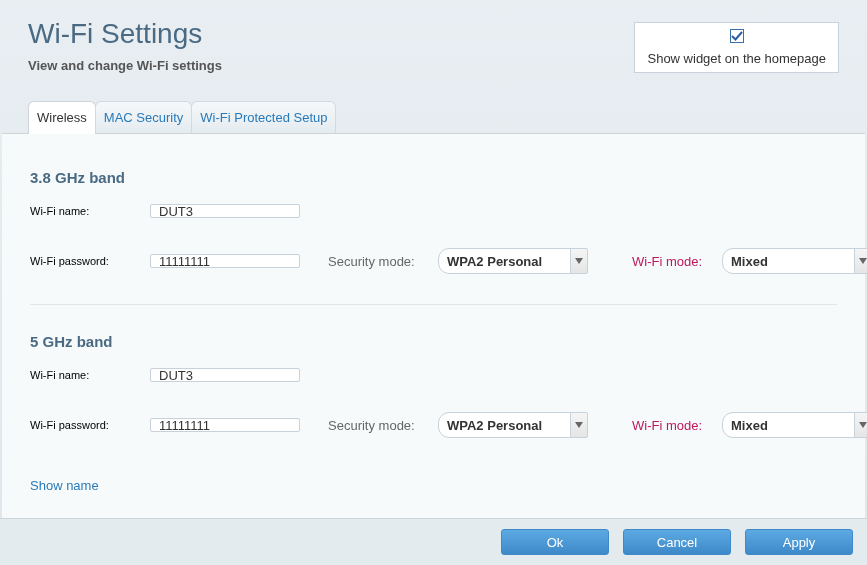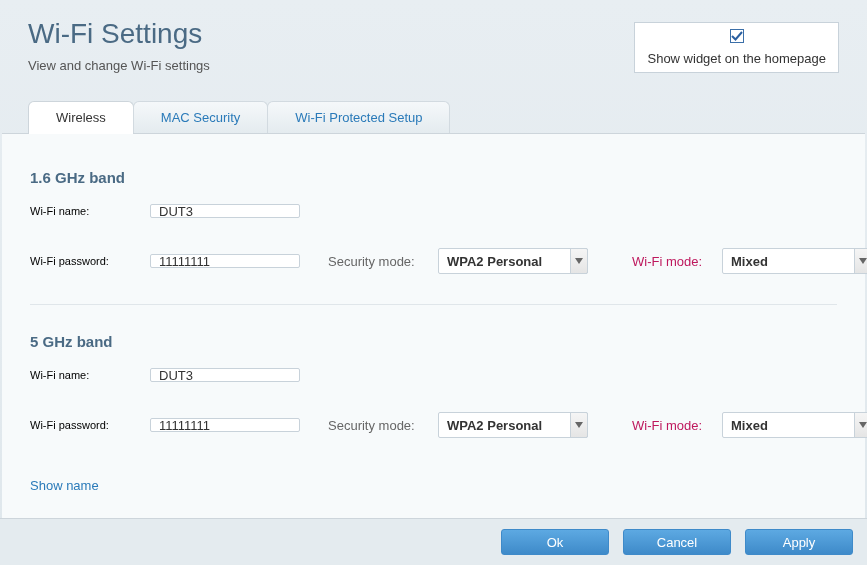--- a/index.html
+++ b/index.html
@@ -28,20 +28,21 @@
     .title-block { display: flex; flex-direction: column; }
     .page-title {
       font-size: 28px;
       font-weight: 400;
       color: #4a6a84;
       margin-bottom: 8px;
     }
     .page-subtitle {
       font-size: 13px;
       color: #555;
+      font-weight: bold;
     }
     .widget-toggle {
       background: #fff;
       border: 1px solid #c8d2da;
       padding: 6px 12px;
       display: flex;
       align-items: center;
       gap: 8px;
       font-size: 13px;
       color: #333;
@@ -59,21 +60,21 @@
       cursor: pointer;
     }
     .checkbox svg { width: 12px; height: 12px; }
     .tabs {
       display: flex;
       margin: 18px 28px 0 28px;
       position: relative;
       z-index: 2;
     }
     .tab {
-      padding: 8px 27px;
+      padding: 8px 8px;
       font-size: 13px;
       cursor: pointer;
       border-top-left-radius: 6px;
       border-top-right-radius: 6px;
       position: relative;
       text-align: right;
     }
     .tab.active {
       background: #fff;
       color: #333;
@@ -140,21 +141,21 @@
     }
     .select-wrap input {
       width: 100%;
       height: 100%;
       border: 1px solid #c8d2da;
       background: #fff;
       padding: 0 22px 0 8px;
       font-size: 13px;
       font-weight: bold;
       color: #333;
-      border-radius: 2px;
+      border-radius: 11px;
     }
     .select-arrow {
       position: absolute;
       right: 0;
       top: 0;
       width: 18px;
       height: 26px;
       background: linear-gradient(to bottom, #f5f5f5, #e5e5e5);
       border-left: 1px solid #c8d2da;
       border-top: 1px solid #c8d2da;
@@ -230,21 +231,21 @@
 
   <div class="tabs">
     <div class="tab active">Wireless</div>
     <div class="tab inactive">MAC Security</div>
     <div class="tab inactive">Wi-Fi Protected Setup</div>
   </div>
 
   <div class="panel">
 
     
-    <div class="section-title">1.6 GHz band</div>
+    <div class="section-title">3.8 GHz band</div>
 
     <div class="row">
       <div class="field-label">Wi-Fi name:</div>
       <input class="text-input" value="DUT3" style="">
     </div>
 
     <div class="row">
       <div class="field-label">Wi-Fi password:</div>
       <input class="text-input" value="11111111" style="">
       <div class="mid-label">Security mode:</div>

